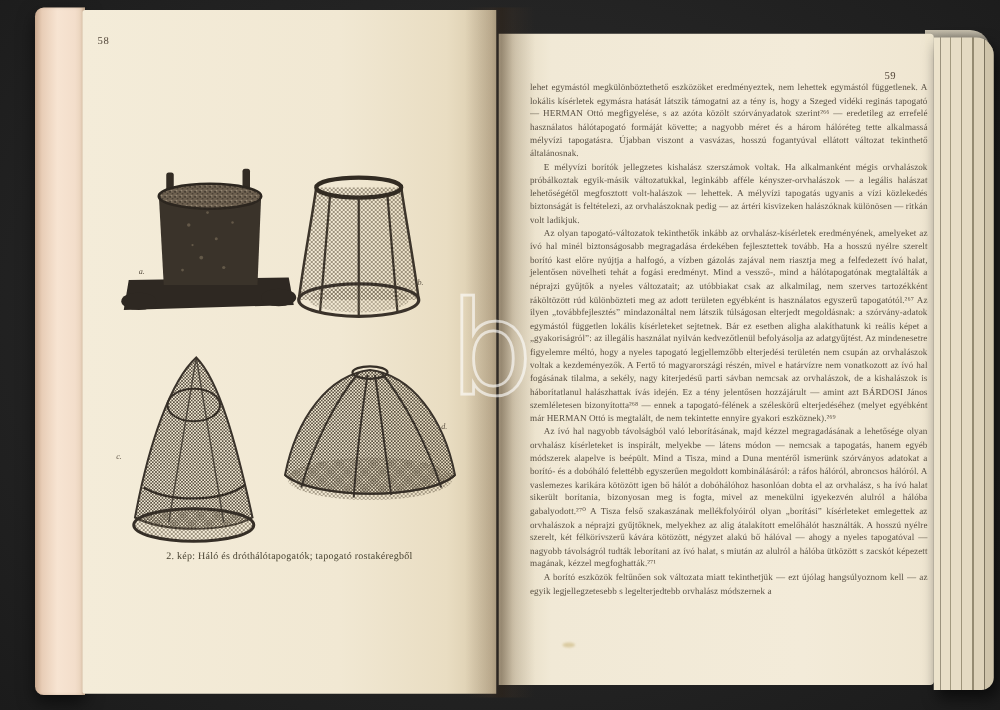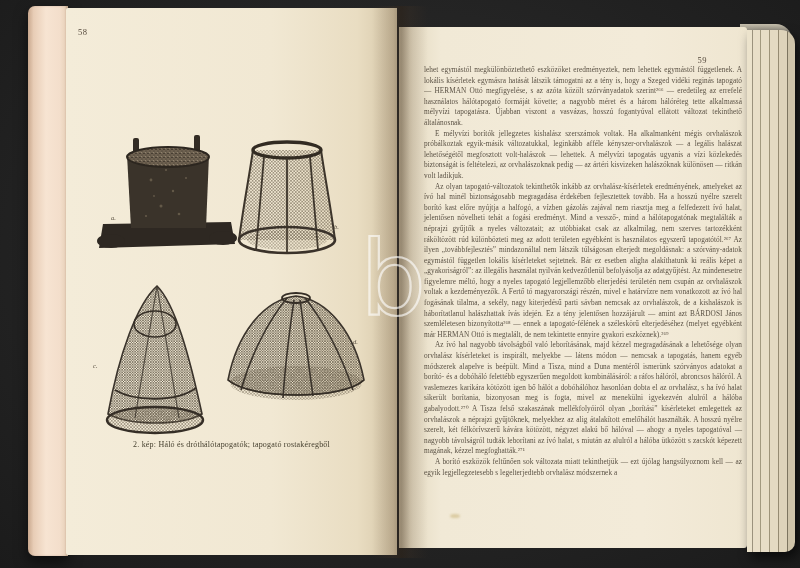--- a/index.html
+++ b/index.html
@@ -50,21 +50,21 @@
     box-shadow:4px 6px 12px rgba(0,0,0,.6);
   }
   .edge-right-cap{
     position:absolute; left:740px; top:24px; width:52px; height:26px;
     background:linear-gradient(180deg,#efe6cf 0%,rgba(239,230,207,0) 90%);
     border-radius:0 16px 0 0; opacity:.8;
   }
 
   .pagenum{position:absolute; font-size:8.5px; color:#55493c; letter-spacing:.5px;}
   .pagenum-left{left:12px; top:19px;}
-  .pagenum-right{right:40px; top:28px;}
+  .pagenum-right{right:30px; top:28px;}
 
   
   .figure-wrap{position:absolute; left:25px; top:120px; width:295px; height:315px;}
   .fig-label{position:absolute; font-size:6.5px; font-style:italic; color:#5a5042;}
   .caption{
     position:absolute; left:0; top:432px; width:100%;
     text-align:center; font-size:8px; color:#46402f; letter-spacing:.2px;
   }
   .caption .cap-italic{}
 

